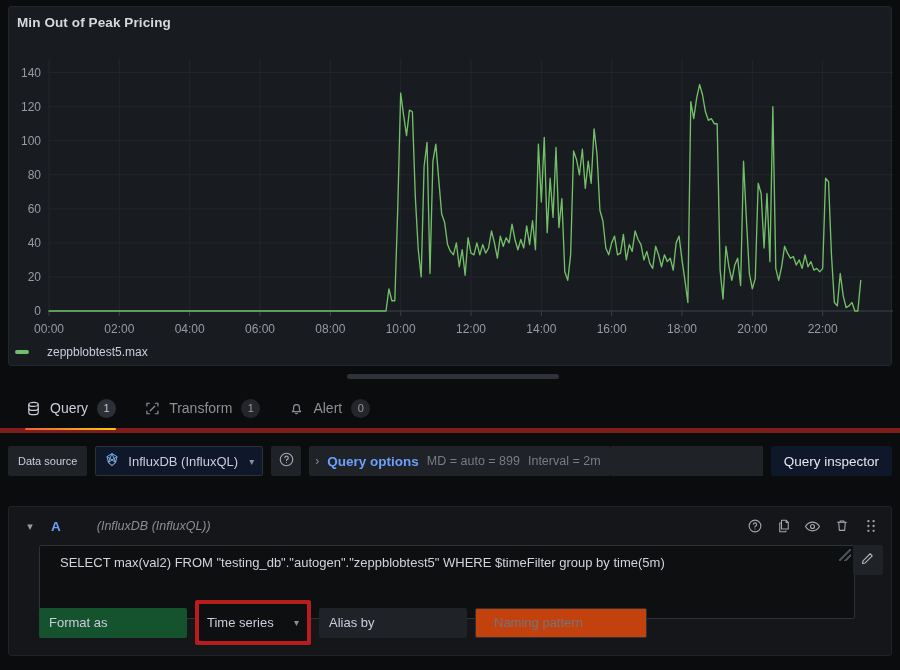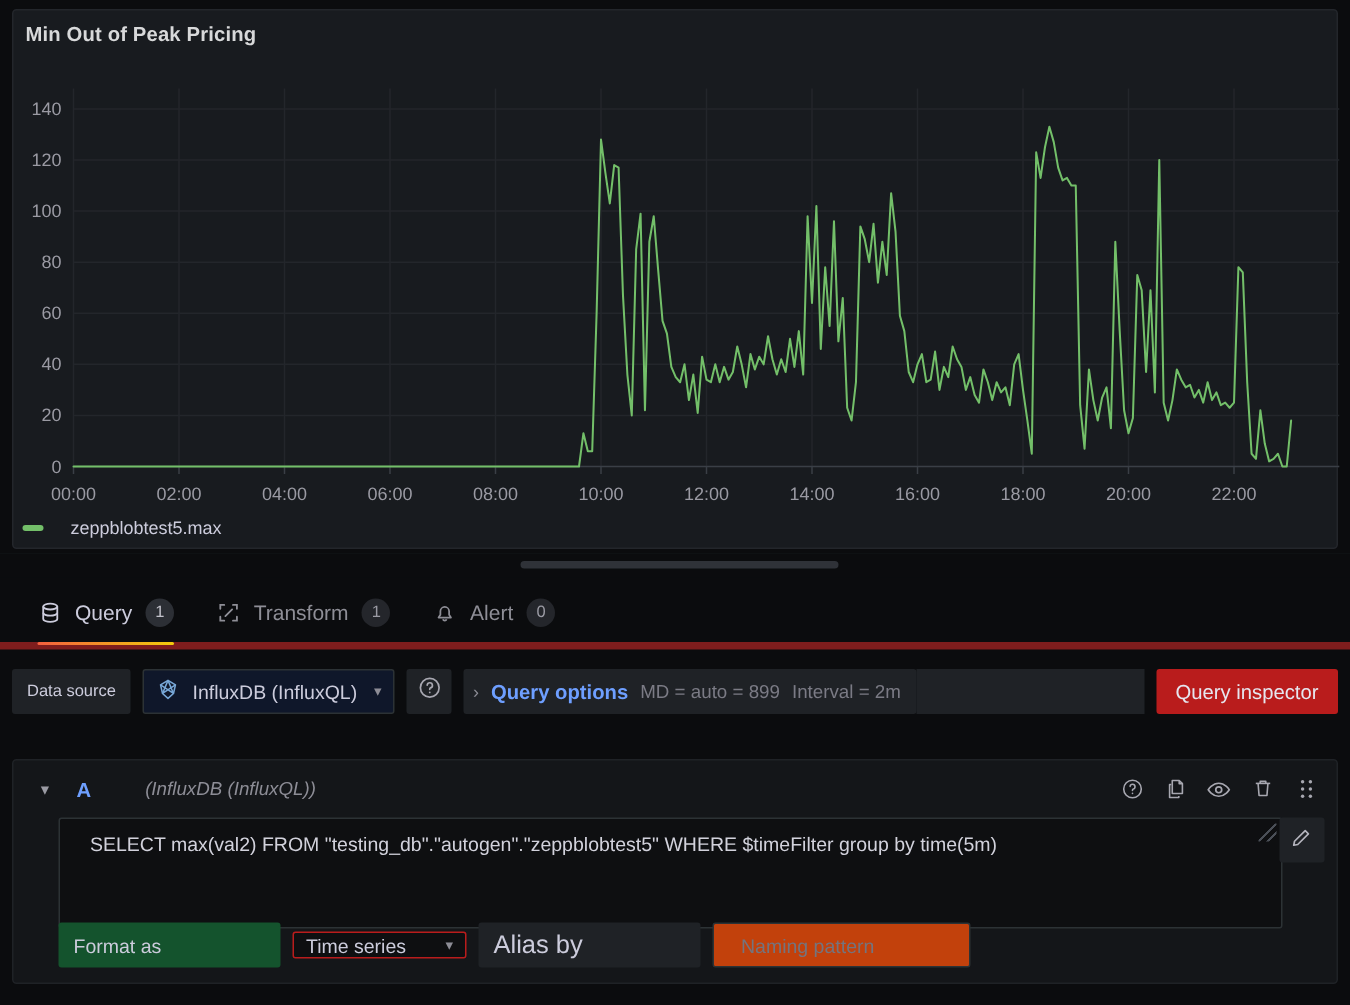--- a/index.html
+++ b/index.html
@@ -100,21 +100,21 @@
     margin-left: 8px; height: 30px; padding: 0 10px 0 6px;
     display: flex; align-items: center; gap: 8px;
     background: #1f2226; border-radius: 2px; cursor: pointer;
   }
   .qopts .chev { color: #8d8d96; font-size: 12px; }
   .qopts .qo-label { color: #6e9fff; font-size: 13.5px; font-weight: 600; }
   .qopts .meta { color: #7b7b85; font-size: 12.5px; }
   .flexgrow { flex: 1 1 auto; height: 30px; background: #1f2226; }
   .inspector {
     margin-left: 8px; height: 30px; padding: 0 13px;
-    display: flex; align-items: center; background: #b91c1c;
+    display: flex; align-items: center; background: #0f172a;
     border-radius: 2px; font-size: 13.5px; color: #e6e6ef; cursor: pointer;
     white-space: nowrap;
   }
 
   
   .qcard {
     position: absolute; left: 8px; top: 506px; width: 884px; height: 150px;
     background: #141619; border: 1px solid #1f2226; border-radius: 3px;
   }
   .qhead {
@@ -149,29 +149,29 @@
   .qfoot {
     position: absolute; left: 30px; bottom: 10px;
     display: flex; align-items: center; gap: 0;
   }
   .fmt-label {
     height: 30px; padding: 0 10px; display: flex; align-items: center;
     background: #14532d; border-radius: 2px; font-size: 13px; color: #ccccdc;
     min-width: 148px;
   }
   .fmt-select {
-    margin-left: 8px; height: 18px; min-width: 116px; padding: 0 8px;
+    margin-left: 8px; height: 45px; min-width: 116px; padding: 0 8px;
     display: flex; align-items: center; gap: 10px;
-    background: #0e0f11; border: 1px solid #b91c1c; border-radius: 2px;
+    background: #0e0f11; border: 4px solid #b91c1c; border-radius: 2px;
     font-size: 13px; color: #ccccdc; cursor: pointer;
   }
   .fmt-select .caret { margin-left: auto; color: #8d8d96; font-size: 10px; }
   .alias-label {
     margin-left: 8px; height: 30px; padding: 0 10px; display: flex; align-items: center;
-    background: #1f2226; border-radius: 2px; font-size: 17px; color: #ccccdc;
+    background: #1f2226; border-radius: 2px; font-size: 13px; color: #ccccdc;
     min-width: 148px;
   }
   .alias-input {
     margin-left: 8px; height: 30px; width: 172px; padding: 0 18px;
     background: #c2410c; border: 1px solid #2c3235; border-radius: 2px;
     font-size: 13px; color: #ccccdc; outline: none;
   }
   .alias-input::placeholder { color: #74747e; }
 </style>
 </head>

